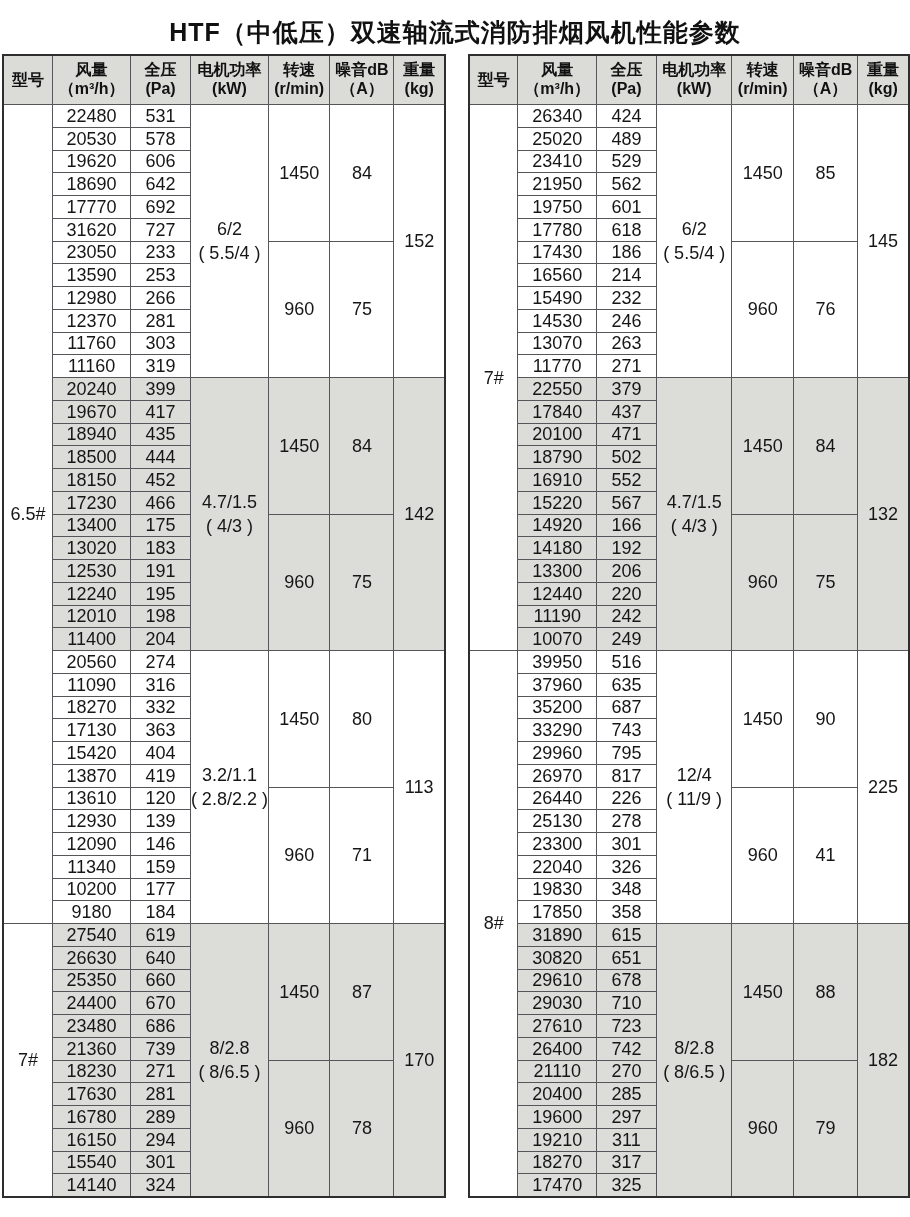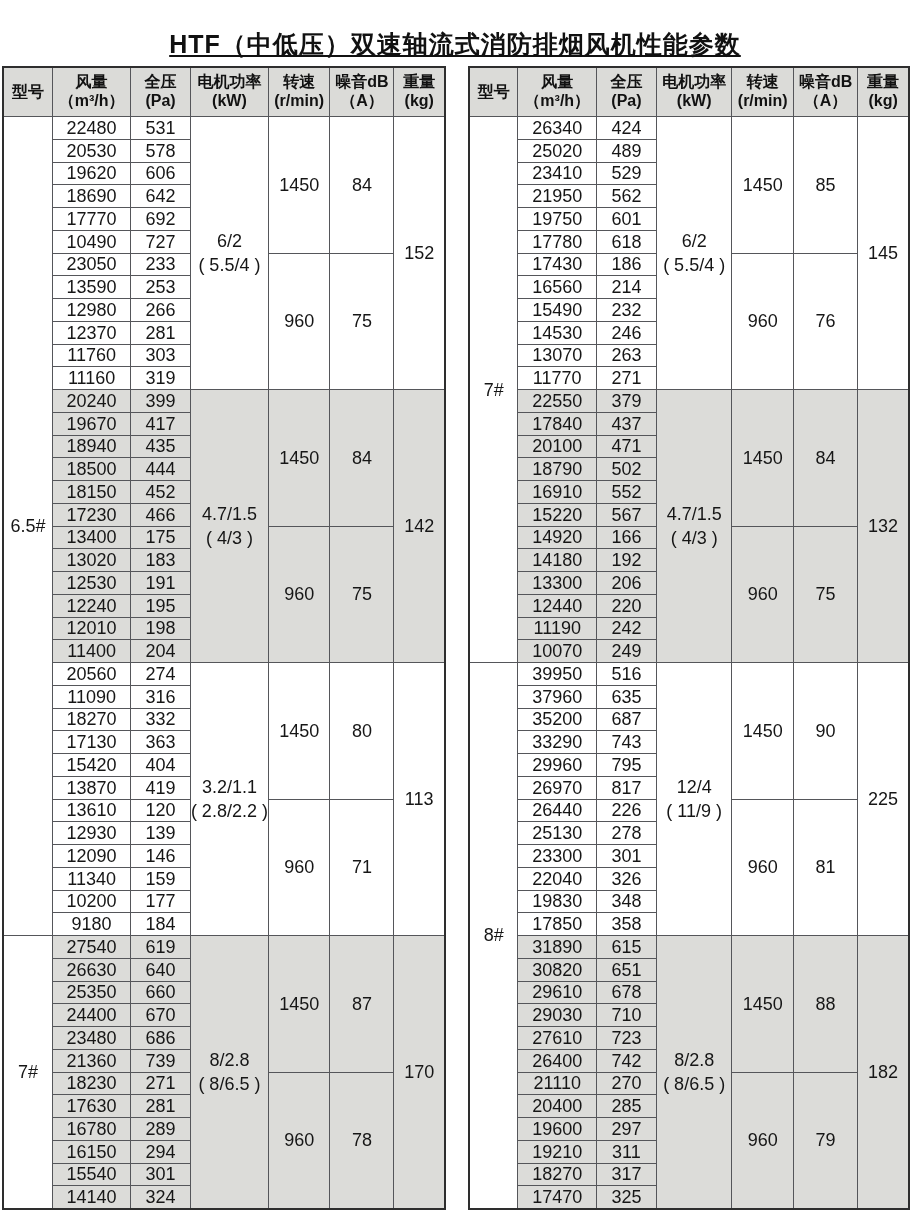--- a/index.html
+++ b/index.html
@@ -4,28 +4,27 @@
 <style>
   html,body{margin:0;padding:0;background:#ffffff;}
   body{
     width:910px;height:1217px;
     font-family:"Liberation Sans","DejaVu Sans",sans-serif;
     color:#1a1a1a;
     -webkit-font-smoothing:antialiased;
   }
   .page-title{
     margin:0;
-    padding-top:28px;
+    padding-top:16px;
     height:38px;
     text-align:center;
     font-size:25px;
     font-weight:bold;
     letter-spacing:1px;
     color:#111;
-    text-decoration:underline;
   }
   .tables-container{
     display:flex;
     margin-left:2px;
     gap:22px;
   }
   table.spec{
     border-collapse:collapse;
     table-layout:fixed;
     border:2px solid #2e2e2e;
@@ -127,21 +126,21 @@
         </tr>
         <tr>
           <td class="num">18690</td>
           <td class="num">642</td>
         </tr>
         <tr>
           <td class="num">17770</td>
           <td class="num">692</td>
         </tr>
         <tr>
-          <td class="num">10490</td>
+          <td class="num">31620</td>
           <td class="num">727</td>
         </tr>
         <tr>
           <td class="num">23050</td>
           <td class="num">233</td>
           <td class="num" rowspan="6">960</td>
           <td class="num" rowspan="6">75</td>
         </tr>
         <tr>
           <td class="num">13590</td>
@@ -523,21 +522,21 @@
           <td class="num">795</td>
         </tr>
         <tr>
           <td class="num">26970</td>
           <td class="num">817</td>
         </tr>
         <tr>
           <td class="num">26440</td>
           <td class="num">226</td>
           <td class="num" rowspan="6">960</td>
-          <td class="num" rowspan="6">81</td>
+          <td class="num" rowspan="6">41</td>
         </tr>
         <tr>
           <td class="num">25130</td>
           <td class="num">278</td>
         </tr>
         <tr>
           <td class="num">23300</td>
           <td class="num">301</td>
         </tr>
         <tr>

